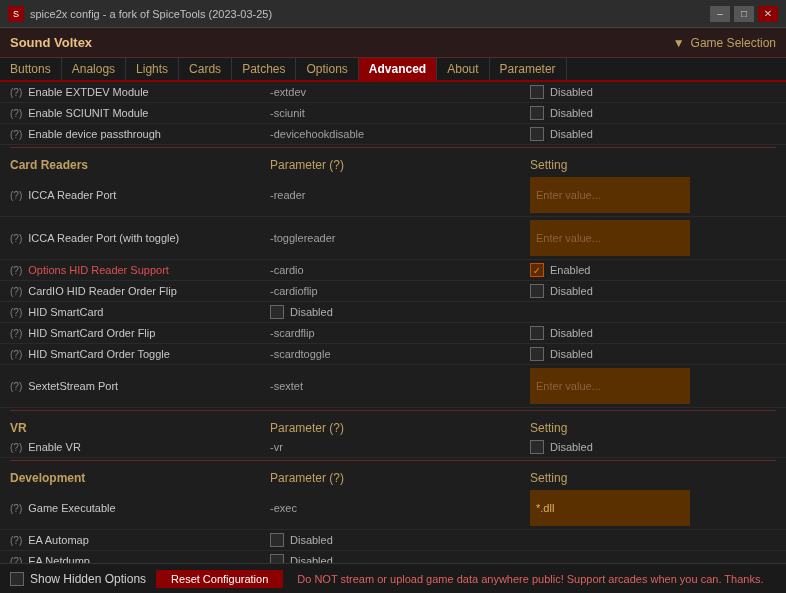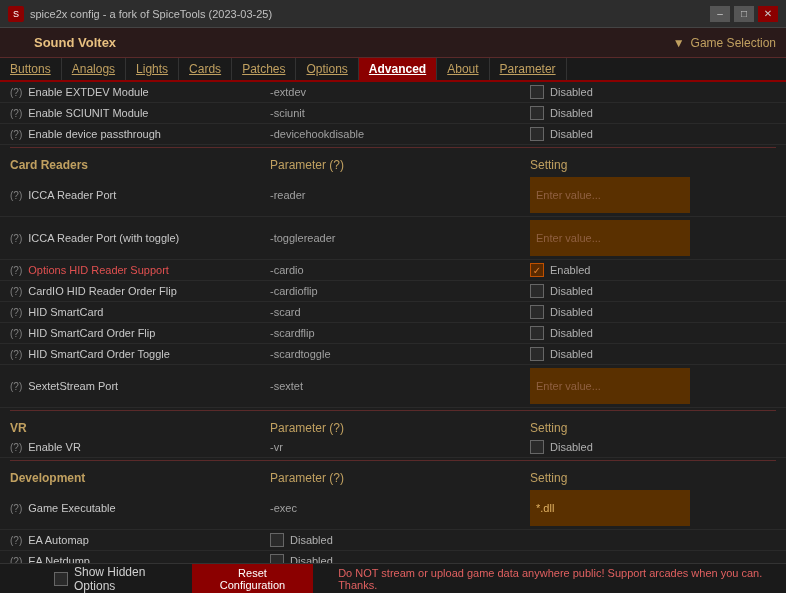--- a/index.html
+++ b/index.html
@@ -63,21 +63,20 @@
       display: flex;
       align-items: center;
       padding: 0 10px;
       justify-content: space-between;
       border-bottom: 1px solid #5a2a2a;
     }
     .app-title {
       color: #e8c080;
       font-size: 13px;
       font-weight: bold;
-      margin-left: 24px;
     }
     .game-selection {
       display: flex;
       align-items: center;
       gap: 6px;
       color: #c0a060;
       font-size: 12px;
     }
     .game-sel-icon {
       color: #c0a060;
@@ -93,21 +92,20 @@
       border-bottom: 2px solid #8b0000;
     }
     .nav-tab {
       padding: 0 10px;
       display: flex;
       align-items: center;
       font-size: 12px;
       color: #c0a060;
       cursor: pointer;
       border-right: 1px solid #333;
-      text-decoration: underline;
     }
     .nav-tab.active {
       background: #8b0000;
       color: #ffffff;
       font-weight: bold;
     }
 
     
     .content {
       background: #1e1e1e;
@@ -225,34 +223,33 @@
       position: absolute;
       bottom: 0;
       left: 0;
       right: 0;
     }
     .show-hidden-toggle {
       display: flex;
       align-items: center;
       gap: 6px;
       cursor: pointer;
-      margin-left: 44px;
     }
     .reset-btn {
       background: #8b0000;
       color: #fff;
       border: none;
       padding: 3px 15px;
       font-size: 11px;
       cursor: pointer;
     }
     .status-text {
       color: #e06060;
       font-size: 11px;
-      margin-left: 15px;
+      margin-left: 4px;
     }
 
     .divider-line {
       height: 1px;
       background: #5a2a2a;
       margin: 2px 10px;
     }
   </style>
 </head>
 <body>
@@ -381,21 +378,20 @@
           <div class="cb-box"></div>
           <span class="setting-text">Disabled</span>
         </div>
       </div>
     </div>
     <div class="data-row">
       <div class="row-label">
         <span class="help-badge">(?)</span>
         <span>HID SmartCard</span>
       </div>
-      <div class="row-param">-scard</div>
       <div class="row-setting">
         <div class="checkbox-setting">
           <div class="cb-box"></div>
           <span class="setting-text">Disabled</span>
         </div>
       </div>
     </div>
     <div class="data-row">
       <div class="row-label">
         <span class="help-badge">(?)</span>

